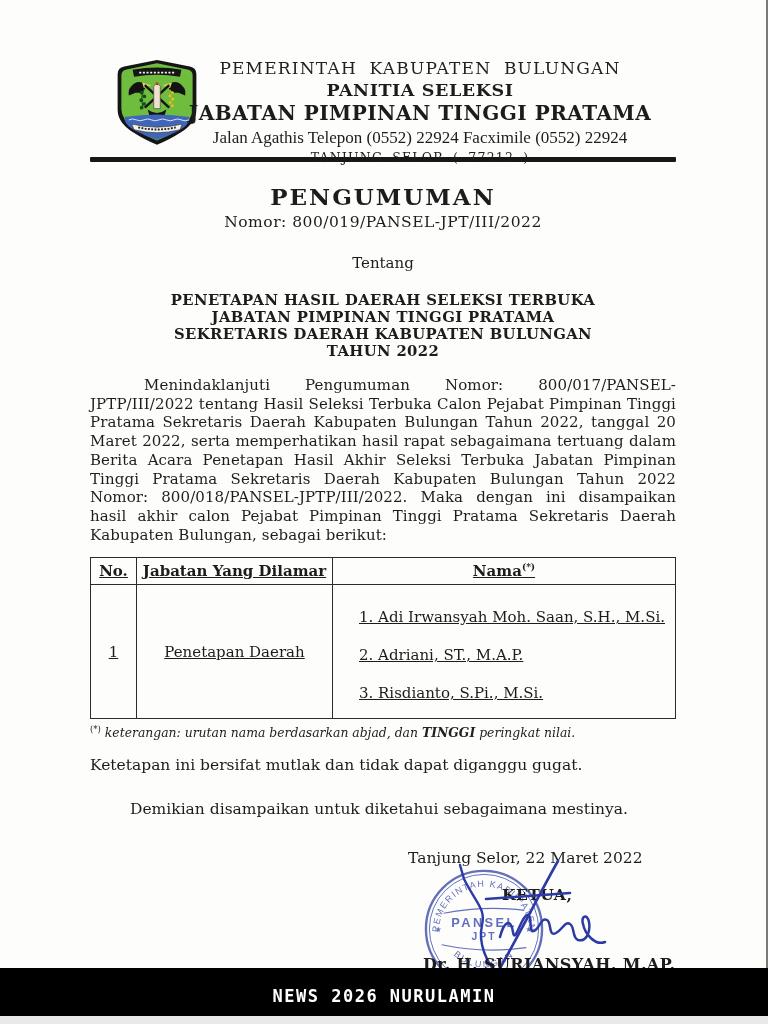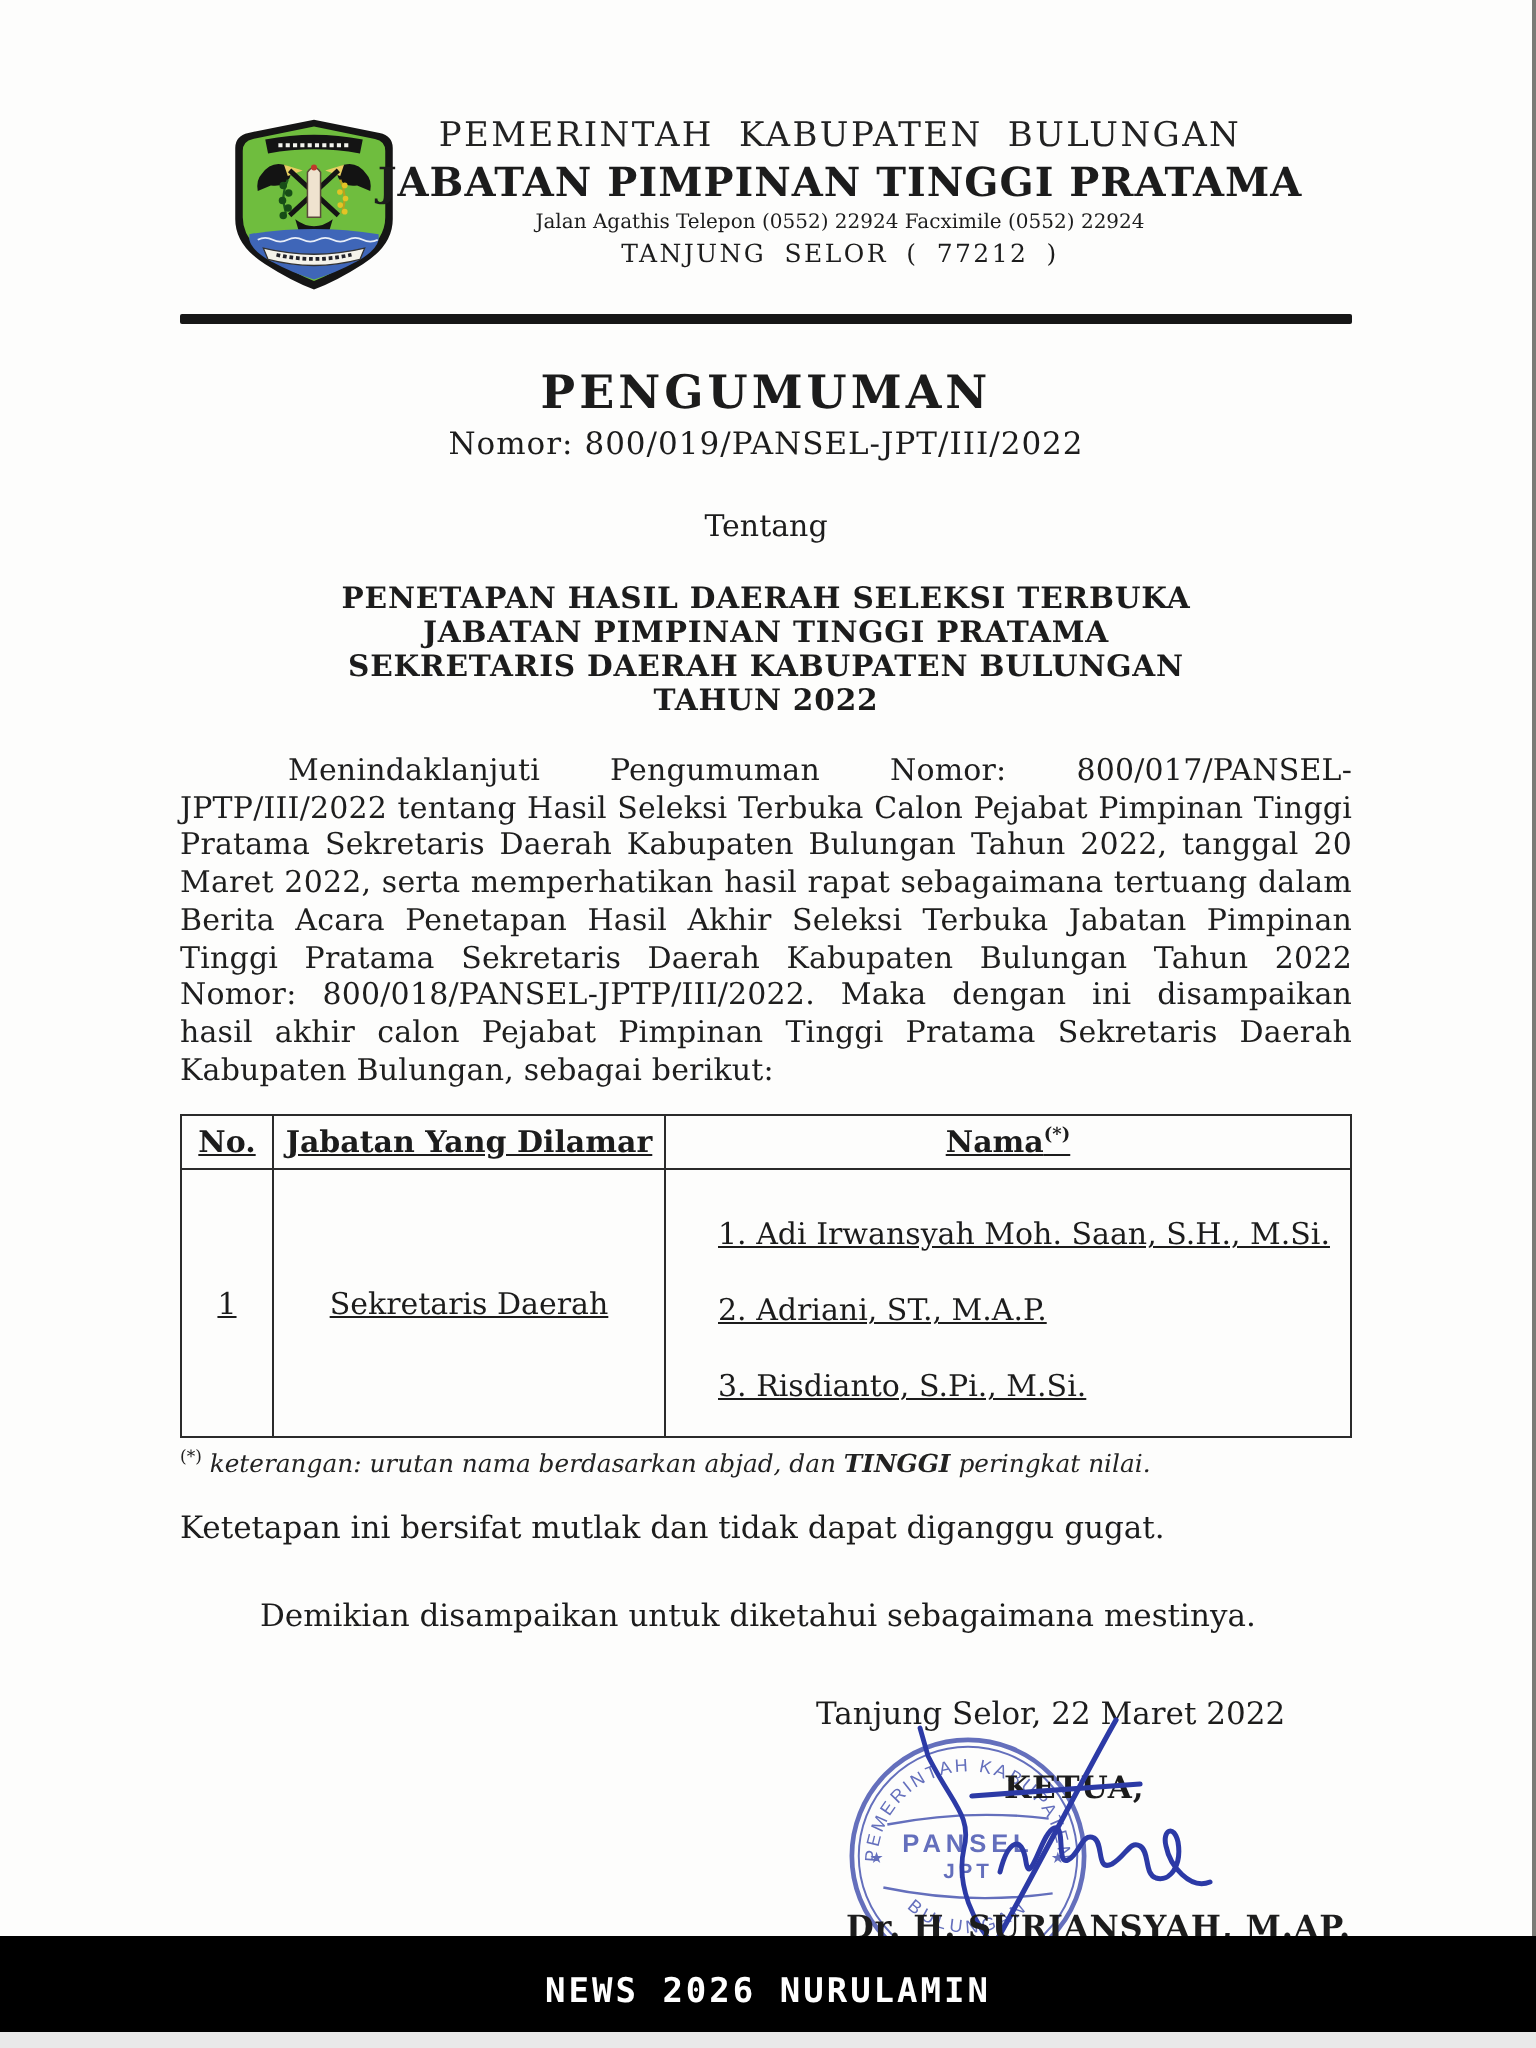--- a/index.html
+++ b/index.html
@@ -19,21 +19,21 @@
     background: #7b7b76;
   }
 
   
   .letterhead { position: relative; height: 92px; }
   .logo { position: absolute; left: 20px; top: 0; width: 94px; height: 90px; }
   .letterhead-text { position: absolute; left: 0; right: 0; top: 0; text-align: center; padding-left: 74px; }
   .org-line1 { font-size: 17px; letter-spacing: 1.2px; word-spacing: 6px; color: #222; }
   .org-line2 { font-size: 17.5px; font-weight: bold; letter-spacing: .6px; margin-top: 2px; }
   .org-line3 { font-size: 20px; font-weight: bold; letter-spacing: .5px; margin-top: 1px; }
-  .addr-line { font-size: 10px; margin-top: 3px; }
+  .addr-line { font-size: 17px; margin-top: 3px; font-family: Liberation Serif, serif; }
   .city-line { font-size: 12.5px; letter-spacing: 1.2px; word-spacing: 4px; margin-top: 2px; }
   .divider { height: 5px; background: #171717; margin-top: 7px; border-radius: 1px; }
 
   
   .doc-title { text-align: center; font-size: 23px; font-weight: bold; letter-spacing: 2px; margin-top: 21px; }
   .doc-number { text-align: center; font-size: 15.5px; letter-spacing: .5px; margin-top: 3px; }
   .about-label { text-align: center; font-size: 15px; margin-top: 23px; }
   .subject { text-align: center; font-weight: bold; font-size: 14.8px; letter-spacing: .4px; line-height: 17px; margin-top: 19px; }
 
   
@@ -126,20 +126,21 @@
         <path d="M40 55 Q50 62.5 60 55 L58.2 61 Q50 66 41.8 61 Z" fill="#141414"></path>
 
         <path d="M15.5 63 Q50 57.5 84.5 63 L84.5 66 Q83 72 73 77.5 Q61 84 50 87.2 Q39 84 27 77.5 Q17 72 15.5 66 Z" fill="#3f66b8"></path>
         <path d="M20 66 q4 -2 8 0 q4 2 8 0 q4 -2 8 0 q4 2 8 0 q4 -2 8 0 q4 2 8 0 q4 -2 8 0 q4 2 8 0" fill="none" stroke="#e8eef8" stroke-width="1"></path>
 
         <path d="M23 70.5 Q50 77 77 70.5 L74.5 76.5 Q50 83 25.5 76.5 Z" fill="#f4f2ea" stroke="#333" stroke-width="0.7"></path>
         <path d="M30 74 Q50 78.5 70 74" fill="none" stroke="#23232a" stroke-width="2" stroke-dasharray="2 1.5"></path>
       </svg>
       <div class="letterhead-text">
         <div class="org-line1">PEMERINTAH KABUPATEN BULUNGAN</div>
+        <div class="org-line2">PANITIA SELEKSI</div>
         <div class="org-line3">JABATAN PIMPINAN TINGGI PRATAMA</div>
         <div class="addr-line">Jalan Agathis Telepon (0552) 22924 Facximile (0552) 22924</div>
         <div class="city-line">TANJUNG SELOR ( 77212 )</div>
       </div>
     </div>
     <div class="divider"></div>
 
     <div class="doc-title">PENGUMUMAN</div>
     <div class="doc-number">Nomor: 800/019/PANSEL-JPT/III/2022</div>
     <div class="about-label">Tentang</div>
@@ -154,21 +155,21 @@
 
     <table class="result">
       <tbody>
           <tr>
         <th class="c-no">No.</th>
         <th class="c-pos">Jabatan Yang Dilamar</th>
         <th class="c-name"><span>Nama</span><sup style="font-size:9px;">(*)</sup></th>
       </tr>
       <tr>
         <td class="v-no">1</td>
-        <td class="v-pos">Sekretaris Daerah</td>
+        <td class="v-pos">Penetapan Daerah</td>
         <td class="v-names">
           <div class="name-line">1. Adi Irwansyah Moh. Saan, S.H., M.Si.</div>
           <div class="name-line">2. Adriani, ST., M.A.P.</div>
           <div class="name-line">3. Risdianto, S.Pi., M.Si.</div>
         </td>
       </tr>
     </tbody>
       </table>
 
     <div class="footnote">

